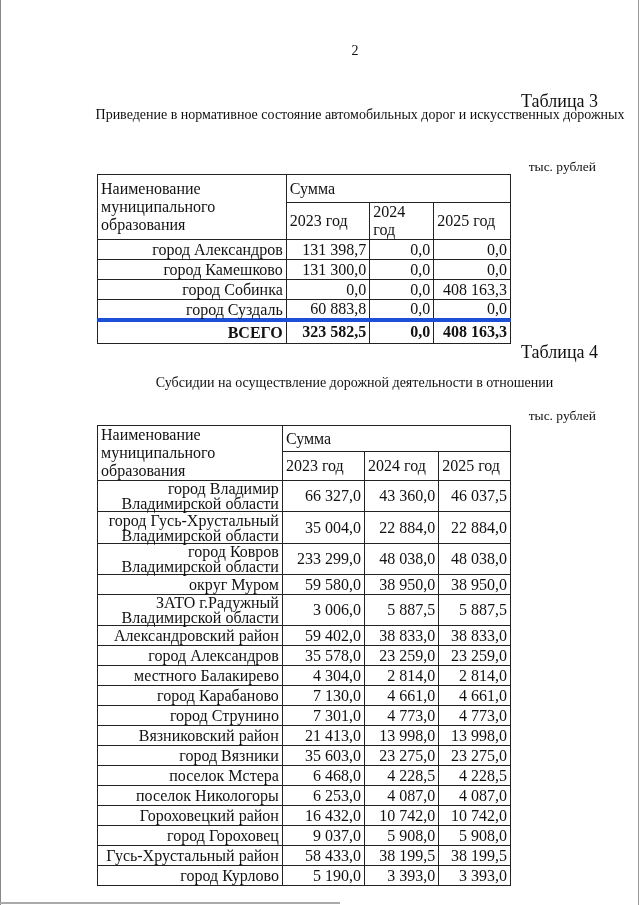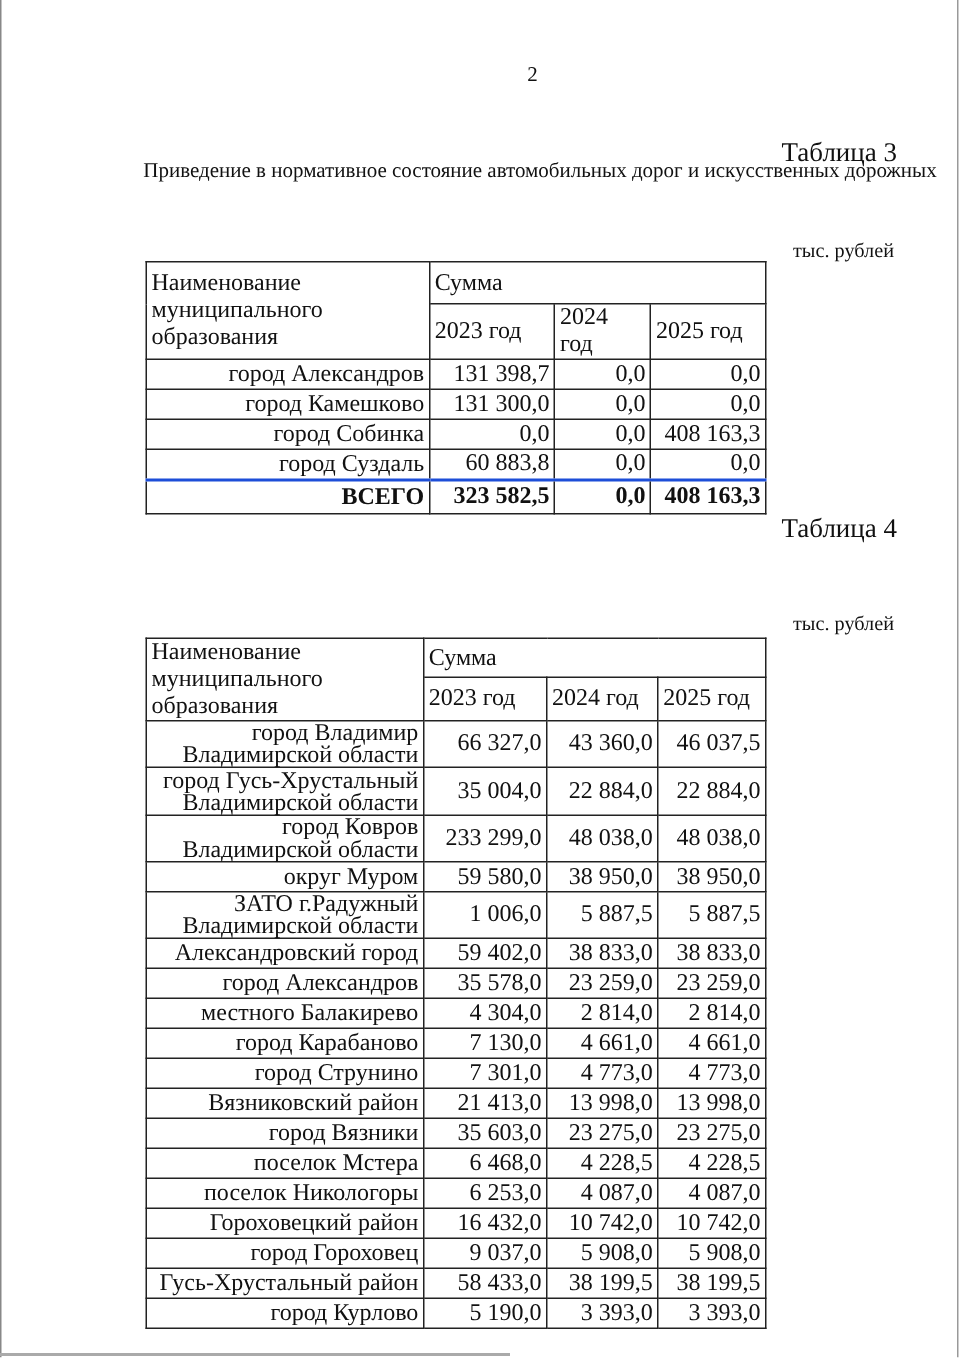--- a/index.html
+++ b/index.html
@@ -10,21 +10,21 @@
   .page-edge-bottom { position: absolute; left: 0; top: 902px; width: 340px; height: 2px; background: #aaa; }
   .page-num { position: absolute; top: 43px; left: 0; width: 710px; text-align: center; font-size: 14px; }
   .table-label { position: absolute; right: 42px; font-size: 18px; }
   .caption { position: absolute; left: 97px; width: 515px; text-align: center; font-size: 14px; line-height: 17px; }
   .units { position: absolute; right: 44px; font-size: 13.5px; }
   table { position: absolute; left: 97px; width: 414px; border-collapse: collapse; font-size: 16px; }
   td, th { border: 1.2px solid #222; padding: 0 3px; font-weight: normal; }
   th { text-align: left; }
   td.num { text-align: right; white-space: nowrap; }
   td.name { text-align: right; line-height: 15px; }
-  tr.total td { font-weight: bold; border-top: 2px solid #1d4ed8; }
+  tr.total td { font-weight: bold; border-top: 4px solid #1d4ed8; }
   col.c0 { width: 251px; } col.c1 { width: 95px; } col.c2 { width: 87px; } col.c3 { width: 82px; }
 </style>
 </head>
 <body>
 
 <div class="page-edge-left"></div>
 <div class="page-edge-right"></div>
 <div class="page-edge-bottom"></div>
 
 <div class="page-num">2</div>
@@ -80,20 +80,21 @@
     <td class="name">ВСЕГО</td>
     <td class="num">323 582,5</td>
     <td class="num">0,0</td>
     <td class="num">408 163,3</td>
   </tr>
 </tbody>
   </table>
 
 <div class="table-label" style="top:342px;">Таблица 4</div>
 <div class="caption" style="top:374px;">
+  <div>Субсидии на осуществление дорожной деятельности в отношении</div>
 </div>
 <div class="units" style="top:408px;">тыс. рублей</div>
 
 <table id="t4" style="top:425px;">
   <colgroup>
       <col class="c0">
       <col class="c1">
       <col class="c2">
       <col class="c3">
     </colgroup>
@@ -128,26 +129,26 @@
     <td class="num">48 038,0</td>
   </tr>
       <tr style="height:20px;">
     <td class="name">округ Муром</td>
     <td class="num">59 580,0</td>
     <td class="num">38 950,0</td>
     <td class="num">38 950,0</td>
   </tr>
       <tr style="height:20px;">
     <td class="name">ЗАТО г.Радужный Владимирской области</td>
-    <td class="num">1 006,0</td>
+    <td class="num">3 006,0</td>
     <td class="num">5 887,5</td>
     <td class="num">5 887,5</td>
   </tr>
       <tr style="height:20px;">
-    <td class="name">Александровский город</td>
+    <td class="name">Александровский район</td>
     <td class="num">59 402,0</td>
     <td class="num">38 833,0</td>
     <td class="num">38 833,0</td>
   </tr>
       <tr style="height:20px;">
     <td class="name">город Александров</td>
     <td class="num">35 578,0</td>
     <td class="num">23 259,0</td>
     <td class="num">23 259,0</td>
   </tr>

